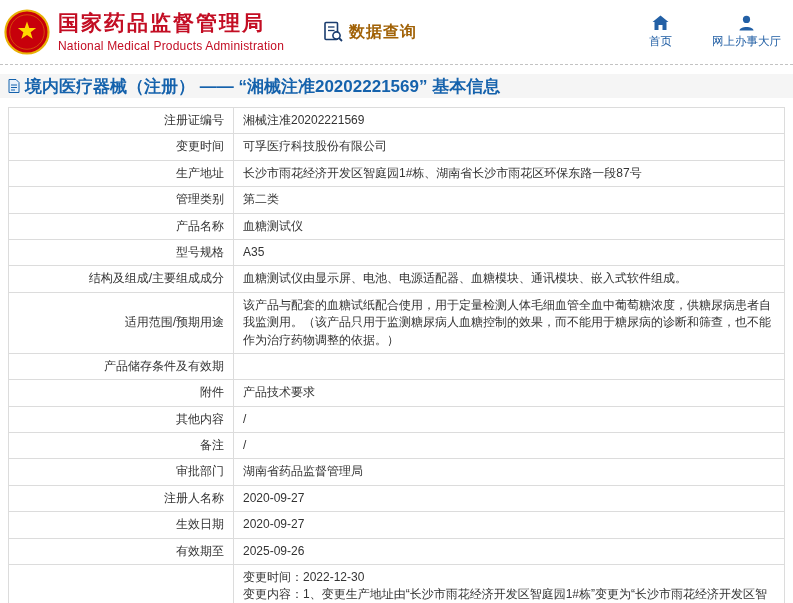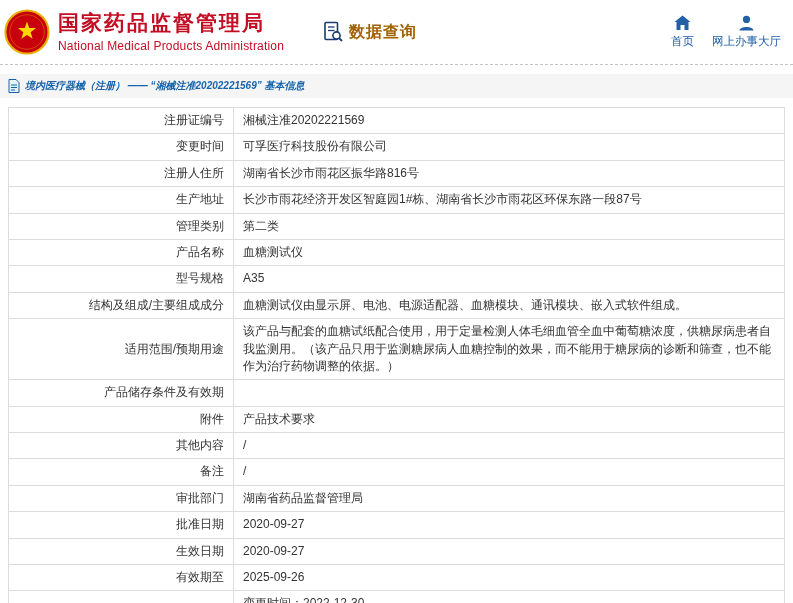--- a/index.html
+++ b/index.html
@@ -24,37 +24,37 @@
   }
   .brand-en { color: #c30d23; font-size: 12px; margin-top: 3px; letter-spacing: 0.2px; }
 
   .data-query {
     display: flex; align-items: center; margin-left: 38px; cursor: pointer;
     text-decoration: none;
   }
   .data-query-icon { width: 22px; height: 22px; margin-right: 5px; }
   .data-query-label { font-size: 16px; font-weight: bold; color: #a16207; letter-spacing: 1px; }
 
-  .header-nav { margin-left: auto; display: flex; align-items: flex-start; gap: 18px; padding-right: 8px; }
+  .header-nav { margin-left: auto; display: flex; align-items: flex-start; gap: 40px; padding-right: 8px; }
   .nav-item {
     display: flex; flex-direction: column; align-items: center; gap: 3px;
     text-decoration: none; cursor: pointer;
   }
   .nav-item .nav-icon { width: 17px; height: 16px; }
   .nav-item .nav-label { font-size: 11.5px; color: #2360a5; }
 
   .dashed-sep { border-top: 1px dashed #c3c3c3; height: 0; margin: 0; }
 
   
   .title-bar {
     margin-top: 9px; background: #f5f5f5; height: 24px;
     display: flex; align-items: center; padding: 0 8px; gap: 5px;
   }
   .title-icon { width: 12px; height: 14px; flex: 0 0 auto; }
-  .page-title { color: #1562ac; font-size: 10px; font-weight: bold; font-style: italic; }
+  .page-title { color: #1562ac; font-size: 17px; font-weight: bold; }
 
   
   .table-wrap { padding: 9px 8px 8px 8px; }
   table.info-table {
     width: 100%; border-collapse: collapse; font-size: 12px; table-layout: fixed;
   }
   table.info-table td {
     border: 1px solid #dcdcdc; padding: 4px 9px; vertical-align: middle;
     line-height: 1.45;
   }
@@ -127,24 +127,20 @@
     <tbody>
         <tr>
           <td class="label-cell"><span>注册证编号</span></td>
           <td class="value-cell">湘械注准20202221569</td>
         </tr>
         <tr>
           <td class="label-cell"><span>变更时间</span></td>
           <td class="value-cell">可孚医疗科技股份有限公司</td>
         </tr>
         <tr>
-          <td class="label-cell"><span>注册人住所</span></td>
-          <td class="value-cell">湖南省长沙市雨花区振华路816号</td>
-        </tr>
-        <tr>
           <td class="label-cell"><span>生产地址</span></td>
           <td class="value-cell">长沙市雨花经济开发区智庭园1#栋、湖南省长沙市雨花区环保东路一段87号</td>
         </tr>
         <tr>
           <td class="label-cell"><span>管理类别</span></td>
           <td class="value-cell">第二类</td>
         </tr>
         <tr>
           <td class="label-cell"><span>产品名称</span></td>
           <td class="value-cell">血糖测试仪</td>
@@ -175,21 +171,21 @@
         </tr>
         <tr>
           <td class="label-cell"><span>备注</span></td>
           <td class="value-cell">/</td>
         </tr>
         <tr>
           <td class="label-cell"><span>审批部门</span></td>
           <td class="value-cell">湖南省药品监督管理局</td>
         </tr>
         <tr>
-          <td class="label-cell"><span>批准日期</span></td>
+          <td class="label-cell"><span>注册人名称</span></td>
           <td class="value-cell">2020-09-27</td>
         </tr>
         <tr>
           <td class="label-cell"><span>生效日期</span></td>
           <td class="value-cell">2020-09-27</td>
         </tr>
         <tr>
           <td class="label-cell"><span>有效期至</span></td>
           <td class="value-cell">2025-09-26</td>
         </tr>

